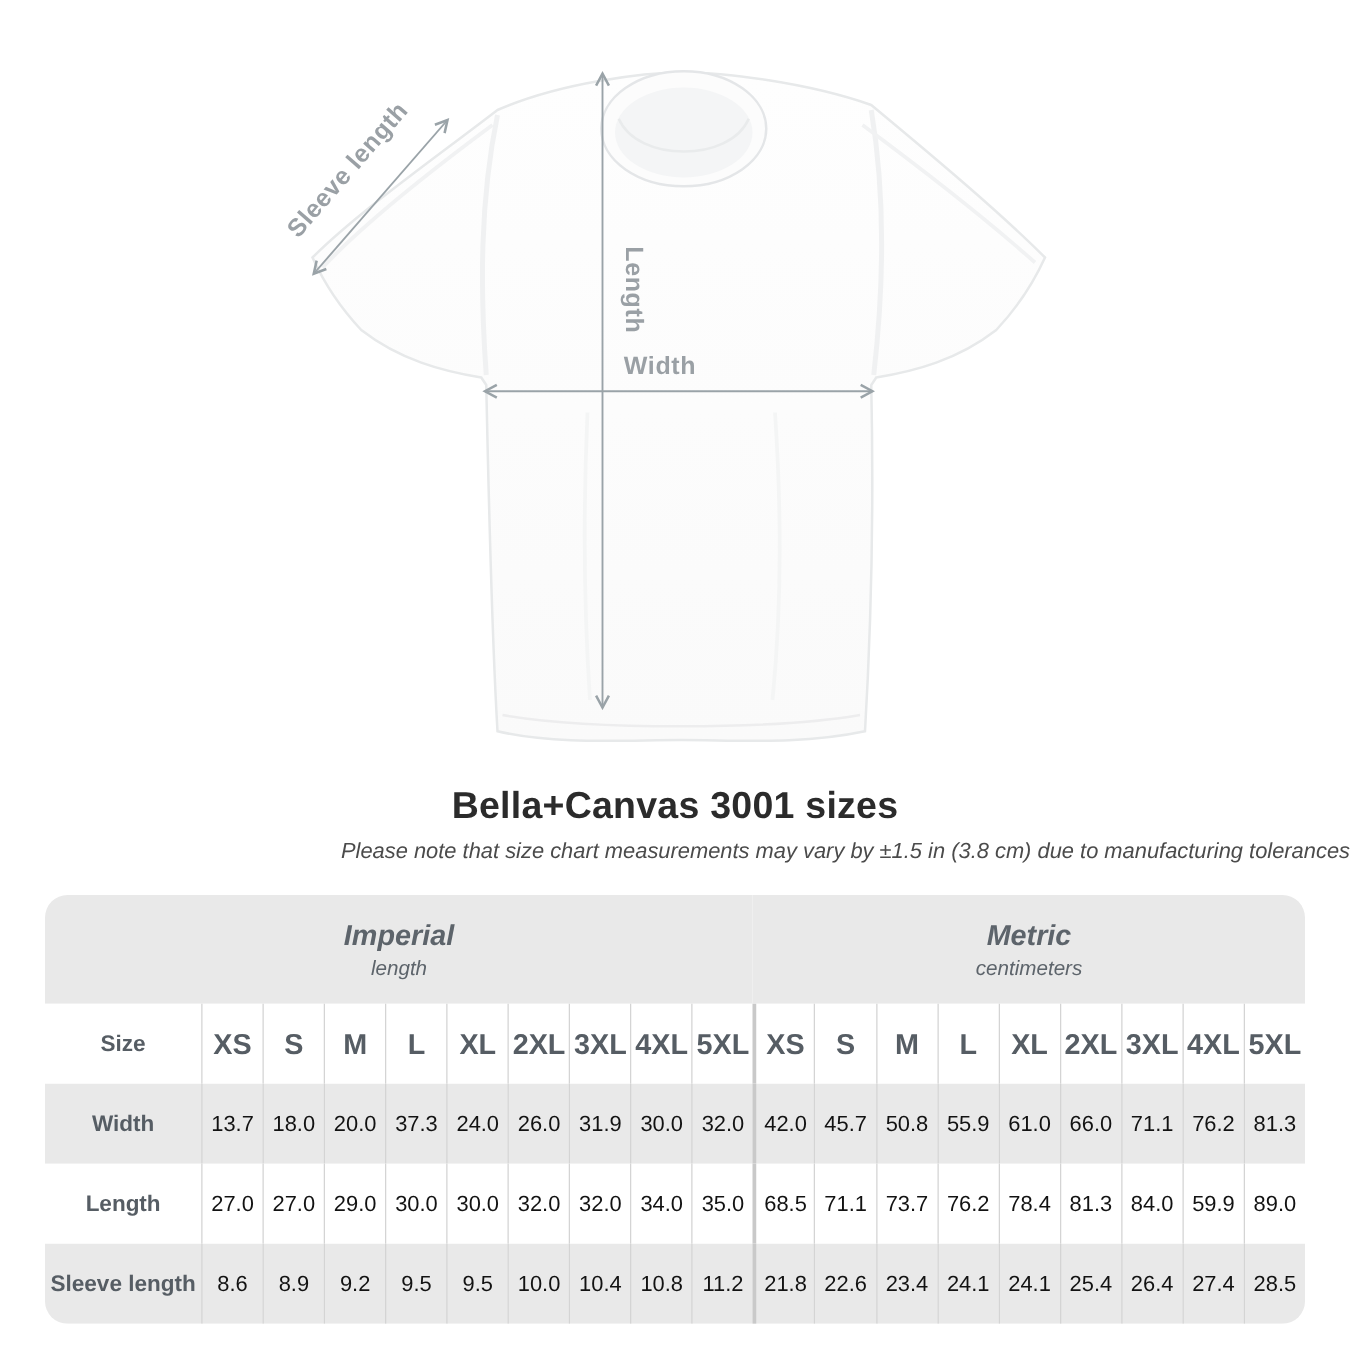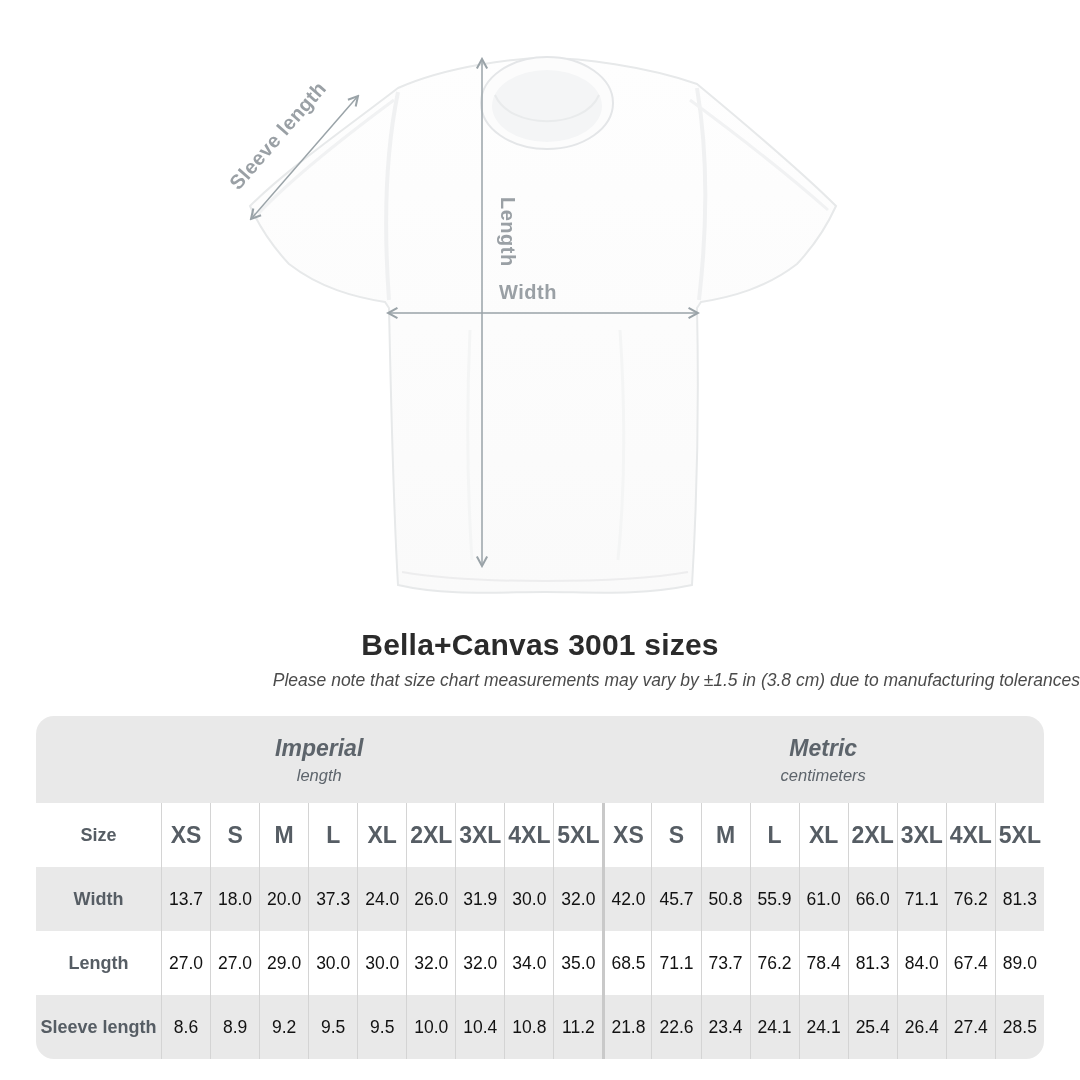--- a/index.html
+++ b/index.html
@@ -197,21 +197,21 @@
       <td>32.0</td>
       <td>34.0</td>
       <td>35.0</td>
       <td class="metric-start">68.5</td>
       <td>71.1</td>
       <td>73.7</td>
       <td>76.2</td>
       <td>78.4</td>
       <td>81.3</td>
       <td>84.0</td>
-      <td>67.4</td>
+      <td>59.9</td>
       <td>89.0</td>
     </tr>
 
     <tr class="data-row alt">
       <td class="label-cell">Sleeve length</td>
       <td>8.6</td>
       <td>8.9</td>
       <td>9.2</td>
       <td>9.5</td>
       <td>9.5</td>

